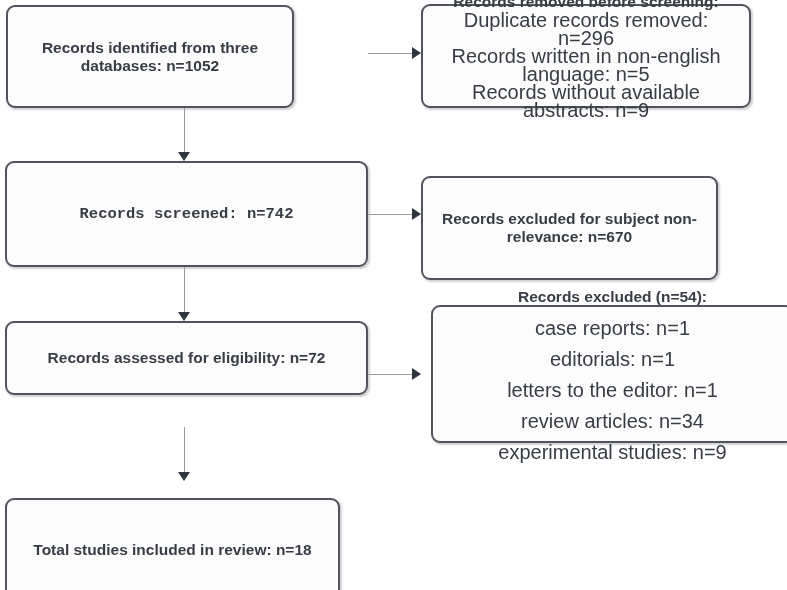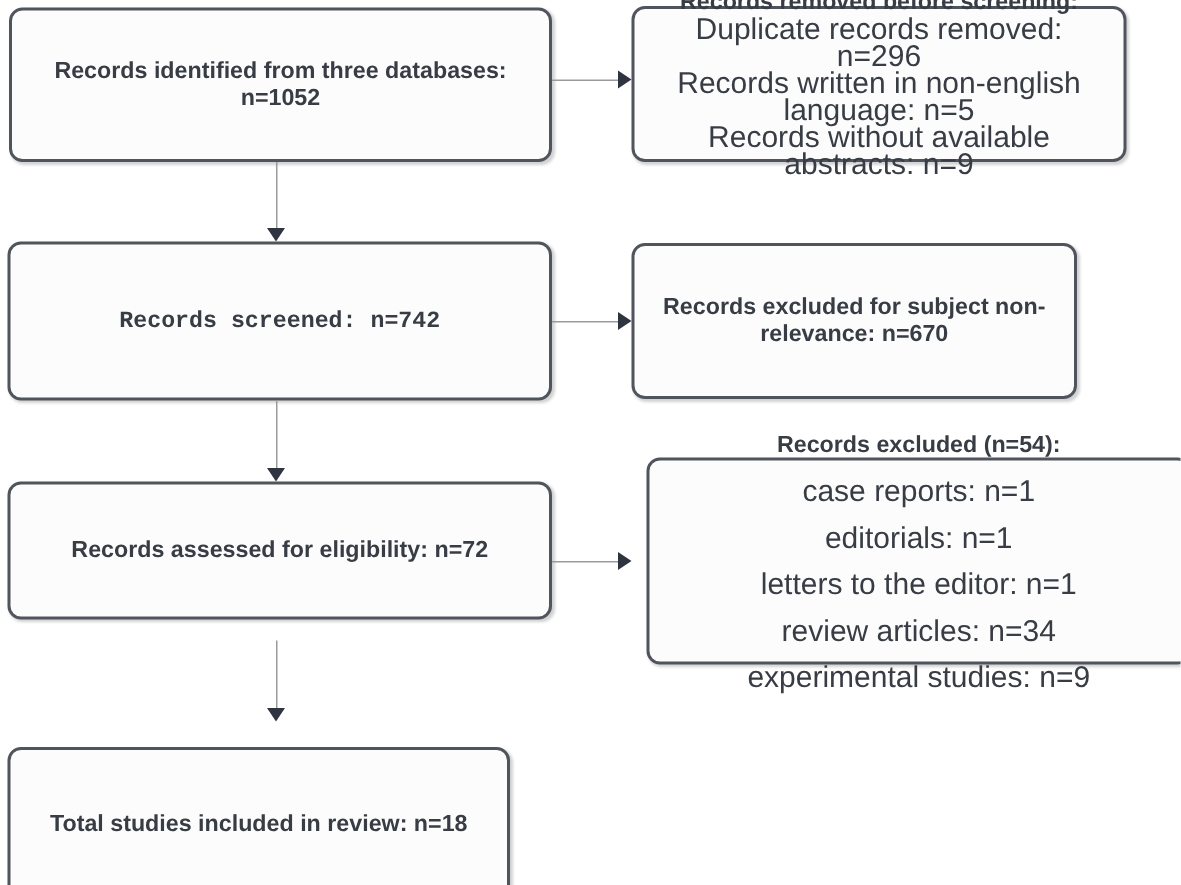--- a/index.html
+++ b/index.html
@@ -40,27 +40,27 @@
   .box-title {
     font-weight: bold;
     font-size: 15.5px;
     line-height: 18px;
   }
   .box-line {
     font-size: 20px;
     line-height: 18px;
   }
   
-  .box-identified  { left: 6px;   top: 5px;   width: 362px; height: 103px; text-align: center; }
+  .box-identified  { left: 6px;   top: 5px;   width: 288px; height: 103px; text-align: center; }
   .box-screened    { left: 5px;   top: 161px; width: 363px; height: 106px; font-family: Liberation Mono, monospace; }
-  .box-eligibility { left: 5px;   top: 321px; width: 363px; height: 92px; align-items: center; }
+  .box-eligibility { left: 5px;   top: 321px; width: 363px; height: 74px; align-items: center; }
   .box-included    { left: 5px;   top: 498px; width: 335px; height: 104px; }
   
   .box-removed         { left: 421px; top: 4px;   width: 330px; height: 104px; }
-  .box-excl-subject    { left: 421px; top: 162px; width: 297px; height: 104px; }
+  .box-excl-subject    { left: 421px; top: 176px; width: 297px; height: 104px; }
   .box-excl-subject .box-title { max-width: 332px; }
   .box-excl-detail     { left: 431px; top: 305px; width: 363px; height: 138px; gap: 13px; }
 
   
   .connector { position: absolute; }
   .connector .line {
     position: absolute;
     background: var(--connector-line);
   }
   .connector .head-down {

